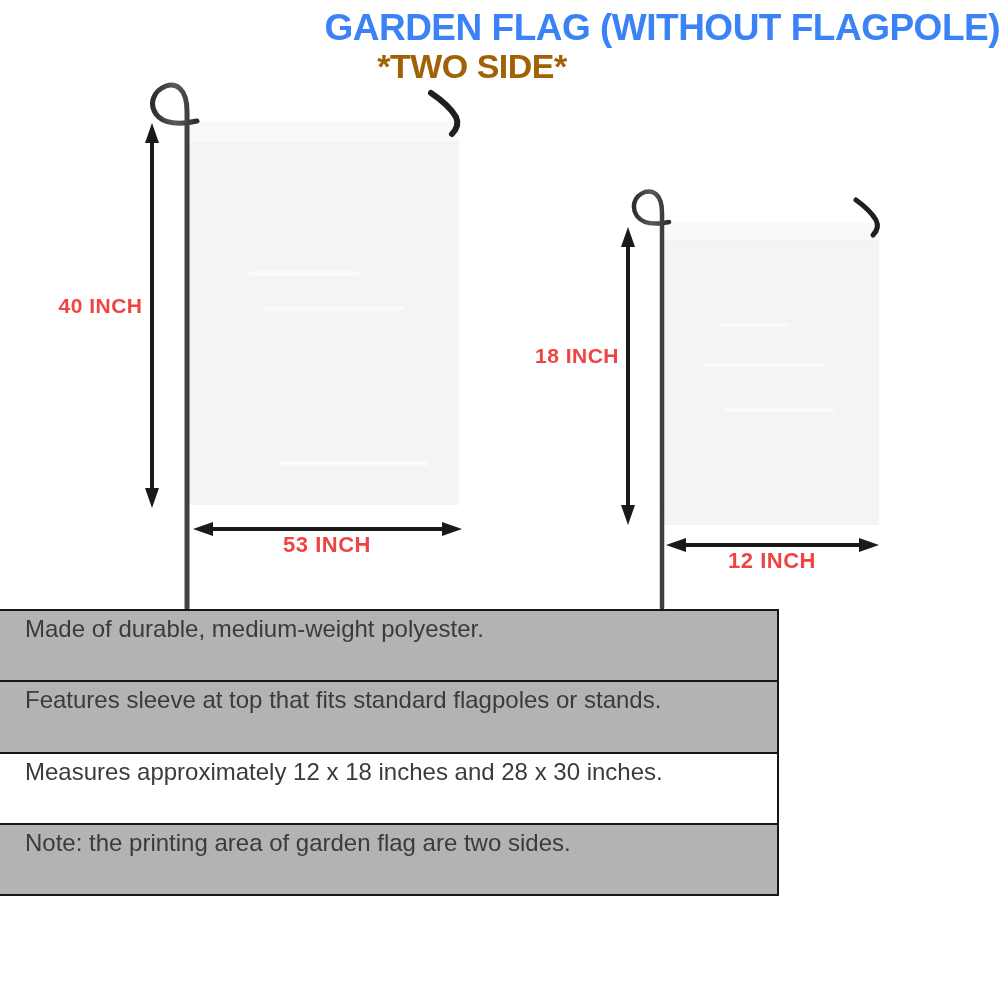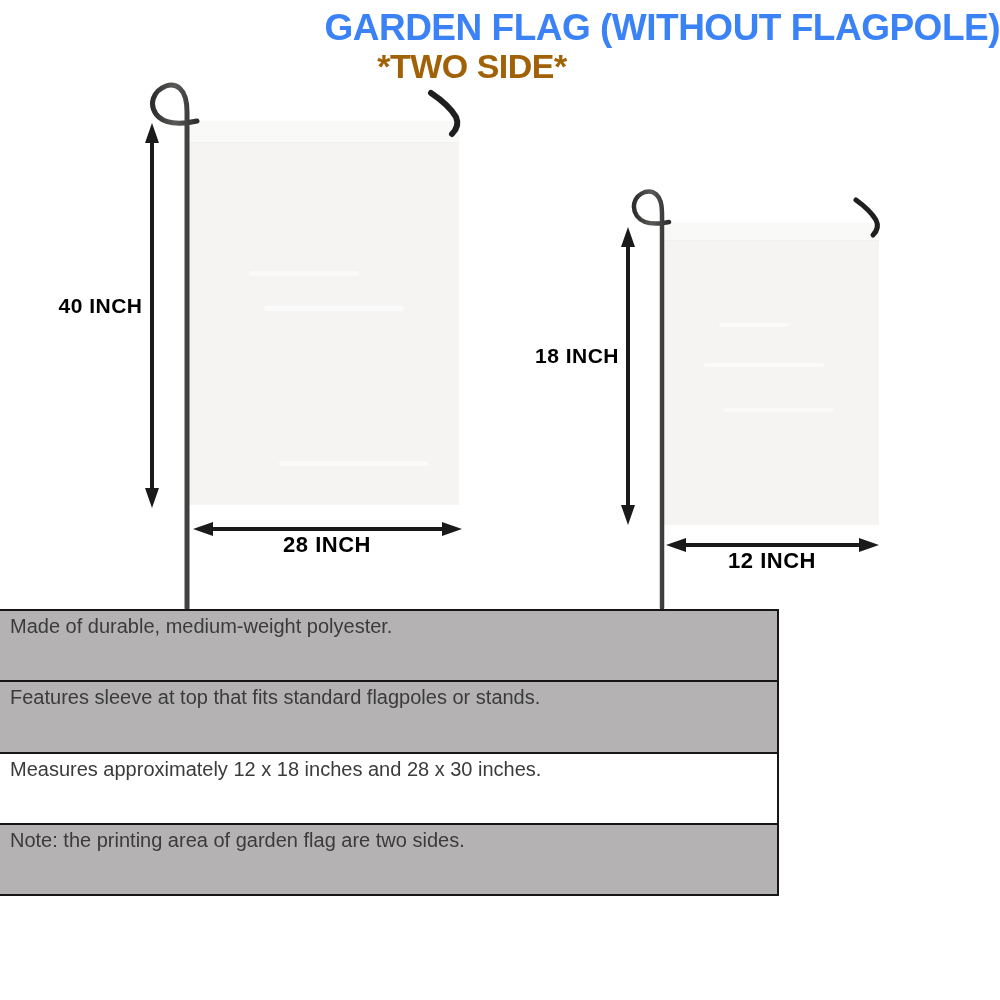--- a/index.html
+++ b/index.html
@@ -22,35 +22,35 @@
   .flag-large{left:189px;top:121px;width:270px;height:384px;}
   .flag-small{left:664px;top:223px;width:215px;height:302px;}
   .sleeve{width:100%;background:rgba(255,255,255,0.42);border-bottom:1px solid rgba(0,0,0,0.03);}
   .sleeve-large{height:21px;}
   .sleeve-small{height:17px;}
   .streak{position:absolute;background:rgba(255,255,255,0.55);border-radius:4px;}
   
   .overlay{position:absolute;left:0;top:0;width:1000px;height:1000px;pointer-events:none;}
   
   .dim-label{
-    position:absolute;font-weight:bold;color:#000000;text-align:center;
+    position:absolute;font-weight:bold;color:#ef4444;text-align:center;
     letter-spacing:0.5px;
   }
   .lbl-40{left:48px;top:294px;width:105px;font-size:21px;}
   .lbl-28{left:257px;top:532px;width:140px;font-size:22px;}
   .lbl-18{left:527px;top:344px;width:100px;font-size:21px;text-align:center;}
   .lbl-12{left:702px;top:548px;width:140px;font-size:22px;}
   
   .spec-panel{
     position:absolute;left:-2px;top:609px;width:781px;height:287px;
     border:2px solid #161616;display:flex;flex-direction:column;box-sizing:border-box;
   }
   .spec-row{
     flex:1;display:block;box-sizing:border-box;
-    padding:4px 10px;font-size:20px;color:#3b3b3b;font-weight:400;
+    padding:4px 25px;font-size:24px;color:#3b3b3b;font-weight:400;
   }
   .spec-row + .spec-row{border-top:2px solid #161616;}
   .spec-row.gray{background:#b4b2b3;}
   .spec-row.white{background:#ffffff;}
 </style>
 </head>
 <body>
 
 <div class="stage">
 
@@ -108,21 +108,21 @@
     </g>
 
     <g>
       <line x1="684" y1="545" x2="861" y2="545" stroke="#1a1a1a" stroke-width="4"></line>
       <polygon points="666,545 686,538 686,552" fill="#1a1a1a"></polygon>
       <polygon points="879,545 859,538 859,552" fill="#1a1a1a"></polygon>
     </g>
   </svg>
 
   <div class="dim-label lbl-40">40 INCH</div>
-  <div class="dim-label lbl-28">28 INCH</div>
+  <div class="dim-label lbl-28">53 INCH</div>
   <div class="dim-label lbl-18">18 INCH</div>
   <div class="dim-label lbl-12">12 INCH</div>
 
   <div class="spec-panel">
     <div class="spec-row gray">Made of durable, medium-weight polyester.</div>
     <div class="spec-row gray">Features sleeve at top that fits standard flagpoles or stands.</div>
     <div class="spec-row white">Measures approximately 12 x 18 inches and 28 x 30 inches.</div>
     <div class="spec-row gray">Note: the printing area of garden flag are two sides.</div>
   </div>
 

